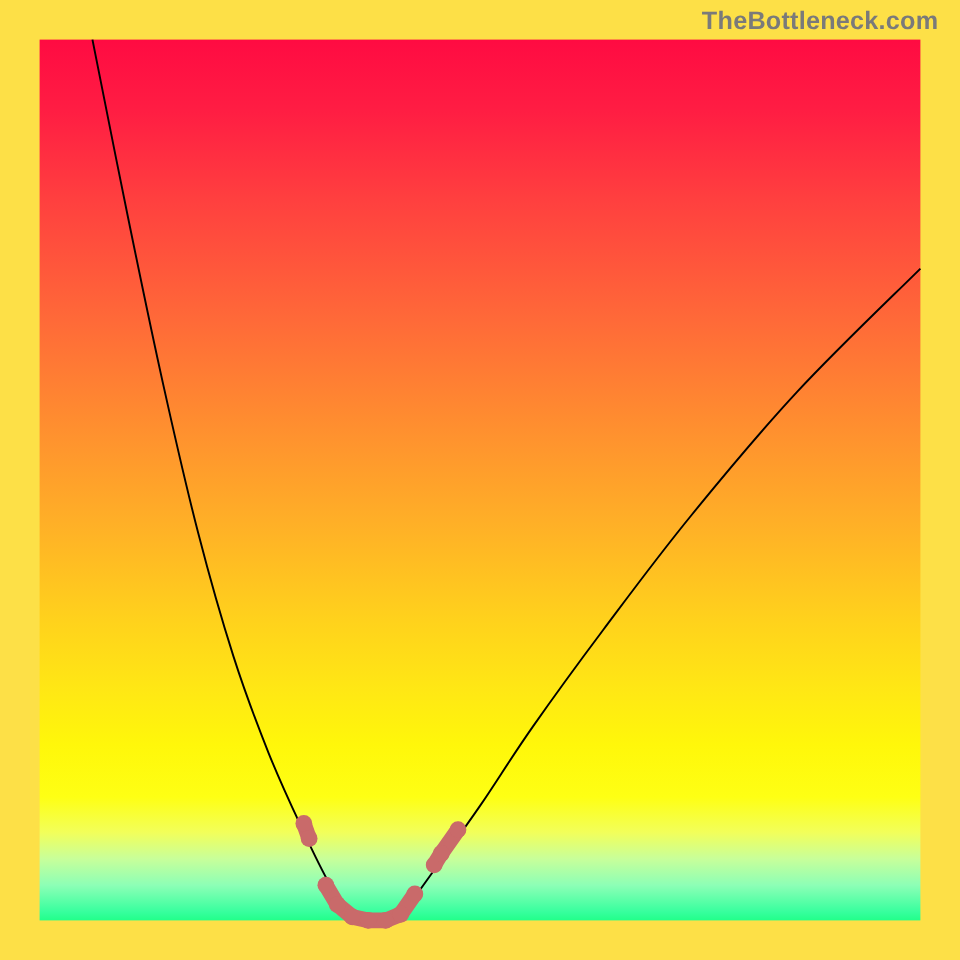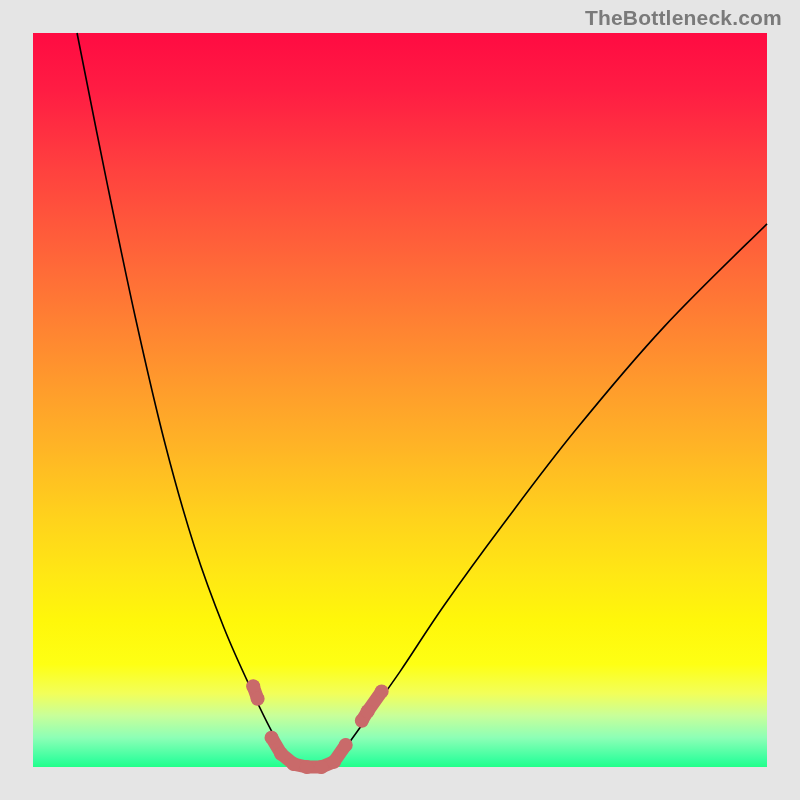--- a/index.html
+++ b/index.html
@@ -7,21 +7,21 @@
     padding: 0;
     width: 800px;
     height: 800px;
     background: #000;
     overflow: hidden;
   }
   .frame {
     position: relative;
     width: 800px;
     height: 800px;
-    background: #e5e5e5;
+    background: #fde047;
   }
   .plot-area {
     position: absolute;
     left: 33px;
     top: 33px;
     width: 734px;
     height: 734px;
     
     background: linear-gradient(to bottom,
       #ff0b42 0%,

